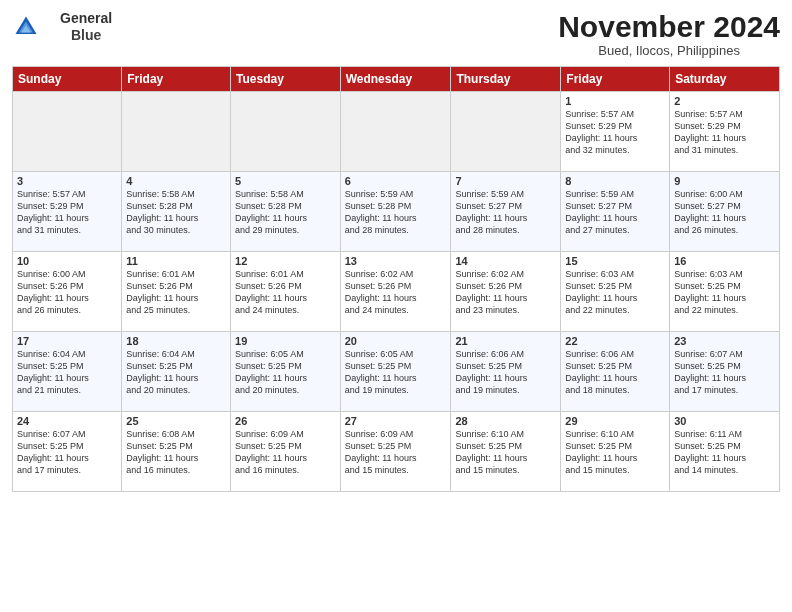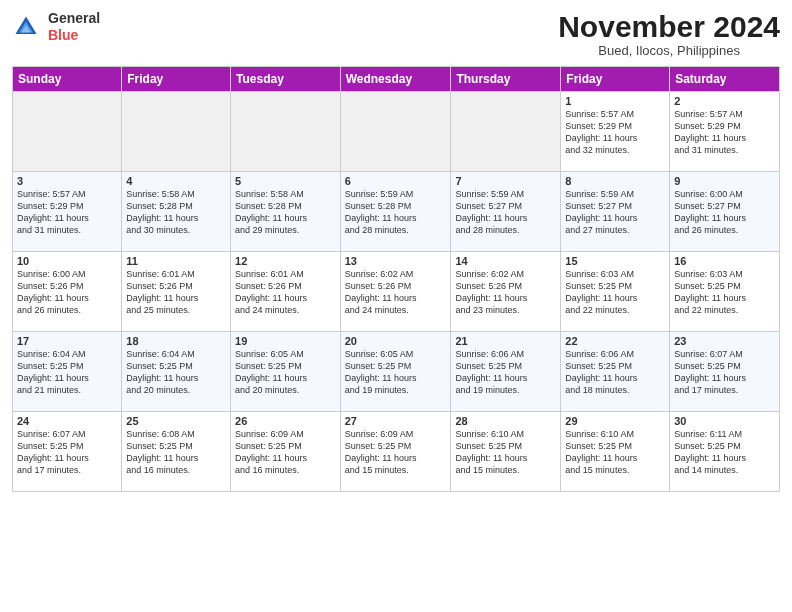--- a/index.html
+++ b/index.html
@@ -16,35 +16,36 @@
     }
     .header {
       display: flex;
       justify-content: space-between;
       align-items: flex-start;
       margin-bottom: 8px;
     }
     .logo {
       display: flex;
       align-items: center;
-      gap: 8px;
+      gap: 20px;
+      text-align: center;
     }
     .logo-text {
       font-size: 14px;
       line-height: 1.2;
     }
     .logo-text span.general {
       display: block;
       font-weight: bold;
       color: #333;
     }
     .logo-text span.blue {
       display: block;
       font-weight: bold;
-      color: #ef4444;
+      color: #404040;
     }
     .logo-icon {
       width: 28px;
       height: 28px;
     }
     .title-block {
       text-align: center;
     }
     .title-block h1 {
       font-size: 30px;
@@ -55,21 +56,21 @@
     .title-block h2 {
       font-size: 13px;
       font-weight: normal;
       color: #444;
     }
     .calendar {
       width: 100%;
       border-collapse: collapse;
     }
     .calendar thead tr th {
-      background: #a21caf;
+      background: #b91c1c;
       color: #fff;
       font-size: 12px;
       font-weight: bold;
       text-align: left;
       padding: 5px 5px;
       border: 1px solid #ccc;
     }
     .calendar tbody tr td {
       width: 113px;
       vertical-align: top;

